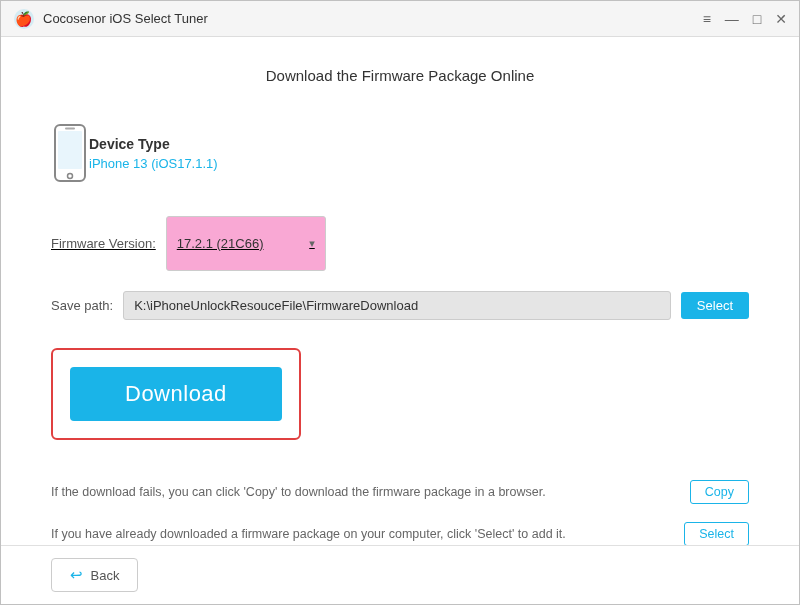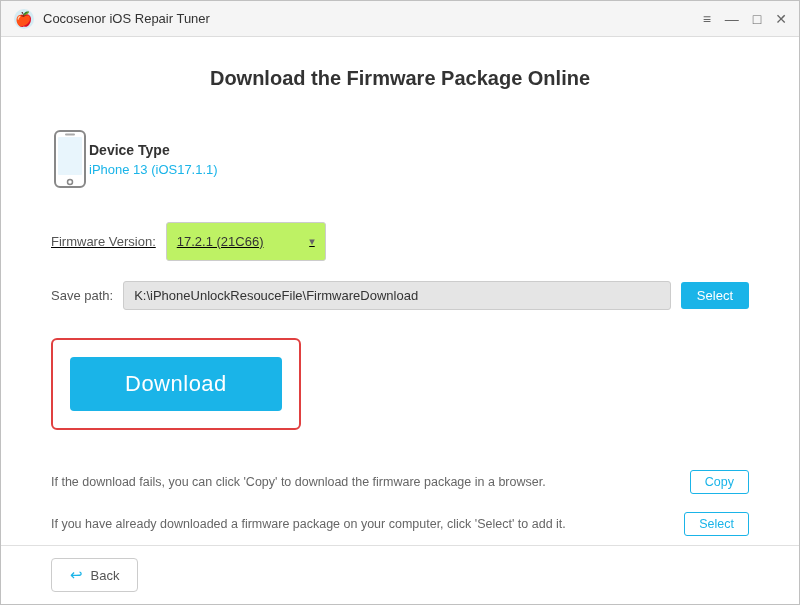--- a/index.html
+++ b/index.html
@@ -52,23 +52,23 @@
     }
     .content {
       flex: 1;
       padding: 30px 50px 20px 50px;
       display: flex;
       flex-direction: column;
       overflow: hidden;
     }
     .page-title {
       text-align: center;
-      font-size: 20px;
-      color: #333;
-      font-weight: bold;
+      font-size: 15px;
+      color: #333;
+      font-weight: normal;
       margin-bottom: 30px;
     }
     .device-section {
       display: flex;
       align-items: center;
       margin-bottom: 24px;
       padding: 10px 0;
     }
     .device-info {
       display: flex;
@@ -92,24 +92,24 @@
     }
     .firmware-label {
       font-size: 13px;
       color: #555;
       margin-right: 10px;
       white-space: nowrap;
     }
     .firmware-select {
       border: 1px solid #ccc;
       border-radius: 3px;
-      padding: 11px 10px;
-      font-size: 13px;
-      color: #333;
-      background: #bef264;
+      padding: 19px 10px;
+      font-size: 13px;
+      color: #333;
+      background: #f9a8d4;
       cursor: pointer;
       min-width: 160px;
       display: flex;
       align-items: center;
       justify-content: space-between;
       position: relative;
     }
     .firmware-select-text {
       font-size: 13px;
       color: #333;
@@ -229,21 +229,21 @@
 </head>
 <body>
 
 <div class="window">
 
   <div class="titlebar">
     <svg class="titlebar-logo" viewBox="0 0 22 22">
       <circle cx="11" cy="11" r="10" fill="#1ab4e8" opacity="0.15"></circle>
       <text x="11" y="16" text-anchor="middle" font-size="14" fill="#1ab4e8">🍎</text>
     </svg>
-    <span class="titlebar-title">Cocosenor iOS Repair Tuner</span>
+    <span class="titlebar-title">Cocosenor iOS Select Tuner</span>
     <div class="titlebar-controls">
       <span class="titlebar-btn">≡</span>
       <span class="titlebar-btn">—</span>
       <span class="titlebar-btn">□</span>
       <span class="titlebar-btn close">✕</span>
     </div>
   </div>
 
   <div class="content">
     <h2 class="page-title">Download the Firmware Package Online</h2>

